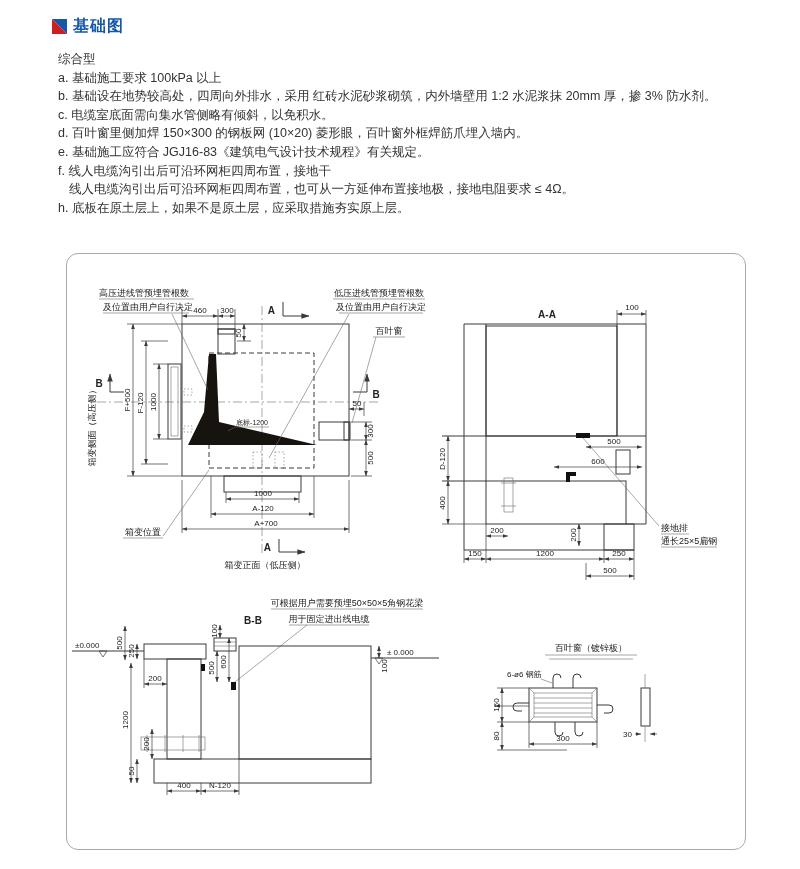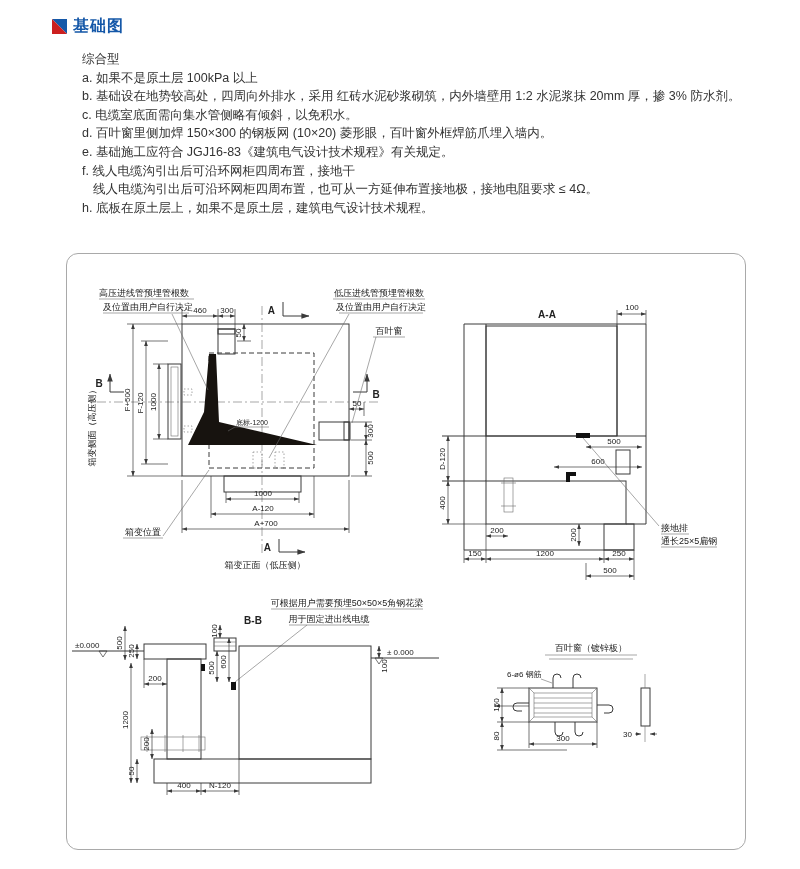--- a/index.html
+++ b/index.html
@@ -2,21 +2,21 @@
 <html><head>
 <meta charset="utf-8">
 <style>
   html,body{margin:0;padding:0;background:#ffffff;}
   body{width:800px;height:869px;position:relative;font-family:"Liberation Sans","DejaVu Sans",sans-serif;color:#2b2b2b;overflow:hidden;}
   .hdr{position:absolute;left:52px;top:16px;display:flex;align-items:center;gap:6px;}
   .hdr-icon{width:15px;height:15px;position:relative;display:inline-block;}
   .hdr-icon .tri-b{position:absolute;left:0;top:0;width:0;height:0;border-top:15px solid #1558a8;border-left:15px solid transparent;}
   .hdr-icon .tri-r{position:absolute;left:0;top:0;width:0;height:0;border-bottom:15px solid #cc1f1f;border-right:15px solid transparent;}
   .hdr-title{font-size:16px;font-weight:bold;color:#1457a8;letter-spacing:1px;}
-  .notes{position:absolute;left:58px;top:50px;width:700px;font-size:12.5px;line-height:18.6px;color:#333;margin-left:24px;}
+  .notes{position:absolute;left:58px;top:50px;width:700px;font-size:12.5px;line-height:18.6px;color:#333;}
   .notes .cont{padding-left:11px;}
   .sheet{position:absolute;left:66px;top:253px;width:678px;height:595px;border:1px solid #a9a9a9;border-radius:12px;background:#fff;}
   svg text{font-family:"Liberation Sans","DejaVu Sans",sans-serif;fill:#222;}
   .ln{stroke:#3a3a3a;stroke-width:1;fill:none;}
   .tn{stroke:#6b6b6b;stroke-width:0.6;fill:none;}
   .dm{stroke:#3a3a3a;stroke-width:0.7;fill:none;}
   .dash{stroke-dasharray:5,3;}
   .dd{stroke-dasharray:9,3,2,3;}
   .dot{stroke-dasharray:1.5,2;}
   .dt{font-size:8px;}
@@ -30,28 +30,28 @@
 <div class="hdr">
   <span class="hdr-icon">
       <span class="tri-b"></span>
       <span class="tri-r"></span>
     </span>
   <span class="hdr-title">基础图</span>
 </div>
 
 <div class="notes">
   <div>综合型</div>
-  <div>a. 如果不是原土层 100kPa 以上</div>
+  <div>a. 基础施工要求 100kPa 以上</div>
   <div>b. 基础设在地势较高处，四周向外排水，采用 红砖水泥砂浆砌筑，内外墙壁用 1:2 水泥浆抹 20mm 厚，掺 3% 防水剂。</div>
   <div>c. 电缆室底面需向集水管侧略有倾斜，以免积水。</div>
   <div>d. 百叶窗里侧加焊 150×300 的钢板网 (10×20) 菱形眼，百叶窗外框焊筋爪埋入墙内。</div>
   <div>e. 基础施工应符合 JGJ16-83《建筑电气设计技术规程》有关规定。</div>
   <div>f. 线人电缆沟引出后可沿环网柜四周布置，接地干</div>
   <div class="cont">线人电缆沟引出后可沿环网柜四周布置，也可从一方延伸布置接地极，接地电阻要求 ≤ 4Ω。</div>
-  <div>h. 底板在原土层上，如果不是原土层，建筑电气设计技术规程。</div>
+  <div>h. 底板在原土层上，如果不是原土层，应采取措施夯实原上层。</div>
 </div>
 
 <div class="sheet">
 <svg width="677" height="594" viewBox="0 0 677 594">
   <defs>
     <marker id="ae" viewBox="0 0 10 10" refX="9.5" refY="5" markerWidth="8" markerHeight="8" orient="auto">
           <path d="M0,1.5 L10,5 L0,8.5 Z" fill="#3a3a3a"></path>
         </marker>
     <marker id="as" viewBox="0 0 10 10" refX="9.5" refY="5" markerWidth="8" markerHeight="8" orient="auto-start-reverse">
           <path d="M0,1.5 L10,5 L0,8.5 Z" fill="#3a3a3a"></path>

